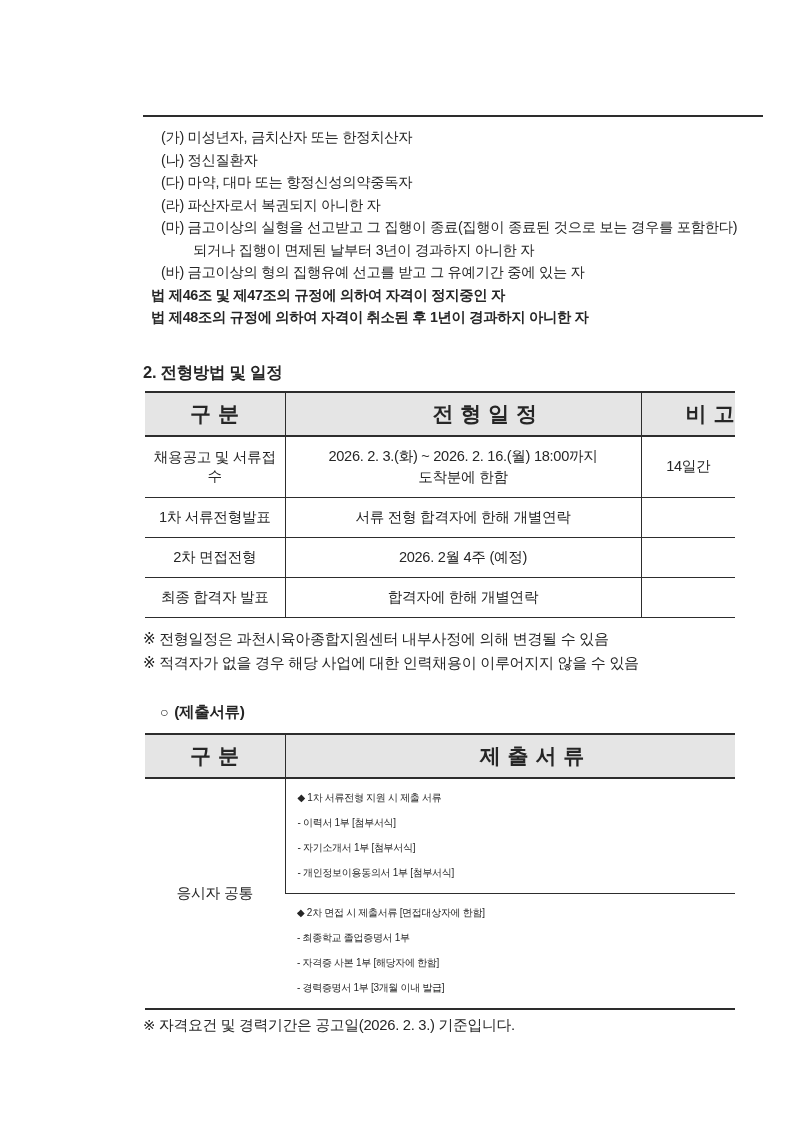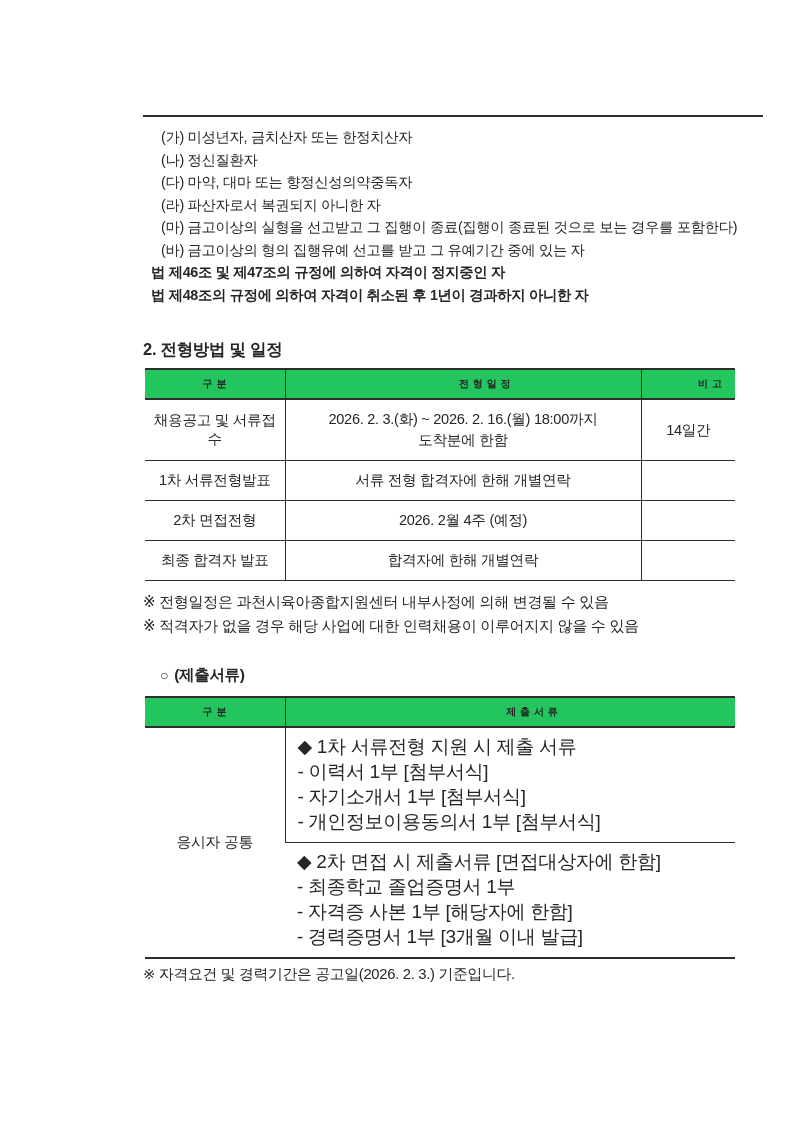--- a/index.html
+++ b/index.html
@@ -23,54 +23,55 @@
   .section-title{margin-top:33px;font-size:16.5px;font-weight:bold;letter-spacing:-0.3px;}
 
   .bullets{margin-top:32px;}
   .bullet-line{padding-left:17px;font-size:15.5px;line-height:26px;letter-spacing:-0.3px;}
   .bullet-icon{font-size:14px;margin-right:6px;}
   .bullet-label{font-weight:bold;}
 
   
   table{border-collapse:collapse;table-layout:fixed;margin-left:2px;width:590px;
         border-top:2px solid #2d2d2d;}
-  th{background:#22c55e;font-size:10px;font-weight:bold;text-align:center;
+  th{background:#e5e5e5;font-size:21px;font-weight:bold;text-align:center;
      padding:7px 0;border-bottom:2px solid #2d2d2d;letter-spacing:0.5px;}
   td{font-size:14.6px;text-align:center;vertical-align:middle;letter-spacing:-0.3px;}
   th + th, td + td{border-left:1px solid #2d2d2d;padding-left:44px;}
   .t1 td{border-bottom:1px solid #2d2d2d;padding:9px 2px;}
   .t1 tr:last-child td{border-bottom:1px solid #2d2d2d;}
   .t1{margin-top:7px;}
   .cell-line{white-space:nowrap;line-height:21px;}
   .cell-line:empty{display:none;}
 
   .footnotes{margin-top:9px;}
   .footnote{font-size:15px;line-height:24px;letter-spacing:-0.3px;}
 
   .t2{margin-top:8px;border-bottom:2px solid #2d2d2d;}
   .t2 .label-cell{border-bottom:none;font-size:14.8px;}
   .t2 .block-cell{text-align:left;padding:6px 12px 8px 12px;}
   .t2 .block-cell.first{border-bottom:1px solid #2d2d2d;}
-  .block-line{font-size:19px;line-height:25px;white-space:nowrap;}
+  .block-line{font-size:10px;line-height:25px;white-space:nowrap;}
   .bottom-footnote{margin-top:6px;font-size:14.8px;letter-spacing:-0.3px;}
 </style>
 </head>
 <body>
 
 <div class="page">
   <div class="content">
 
     <div class="top-rule"></div>
 
     <div>
       <div class="dq-item">(가) 미성년자, 금치산자 또는 한정치산자</div>
       <div class="dq-item">(나) 정신질환자</div>
       <div class="dq-item">(다) 마약, 대마 또는 향정신성의약중독자</div>
       <div class="dq-item">(라) 파산자로서 복권되지 아니한 자</div>
       <div class="dq-item">(마) 금고이상의 실형을 선고받고 그 집행이 종료(집행이 종료된 것으로 보는 경우를 포함한다)</div>
+      <div class="dq-item cont">되거나 집행이 면제된 날부터 3년이 경과하지 아니한 자</div>
       <div class="dq-item">(바) 금고이상의 형의 집행유예 선고를 받고 그 유예기간 중에 있는 자</div>
       <div class="law-line">법 제46조 및 제47조의 규정에 의하여 자격이 정지중인 자</div>
       <div class="law-line">법 제48조의 규정에 의하여 자격이 취소된 후 1년이 경과하지 아니한 자</div>
     </div>
 
     <div class="section-title">2. 전형방법 및 일정</div>
 
 
     <table class="t1">
       <colgroup>

